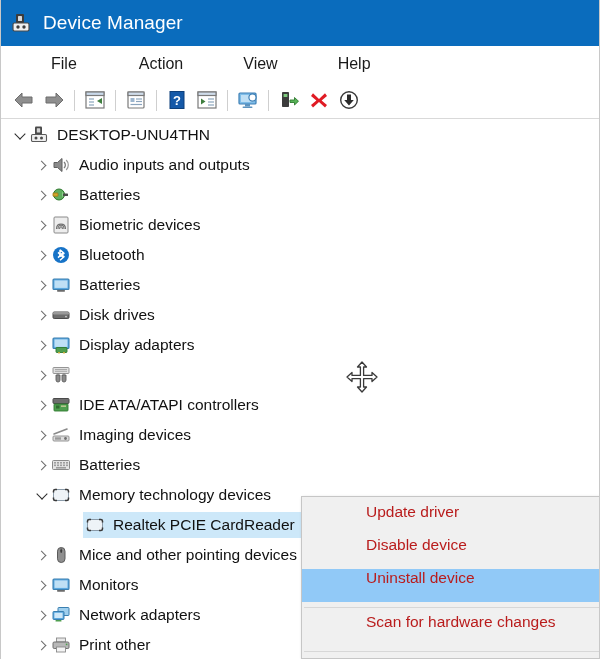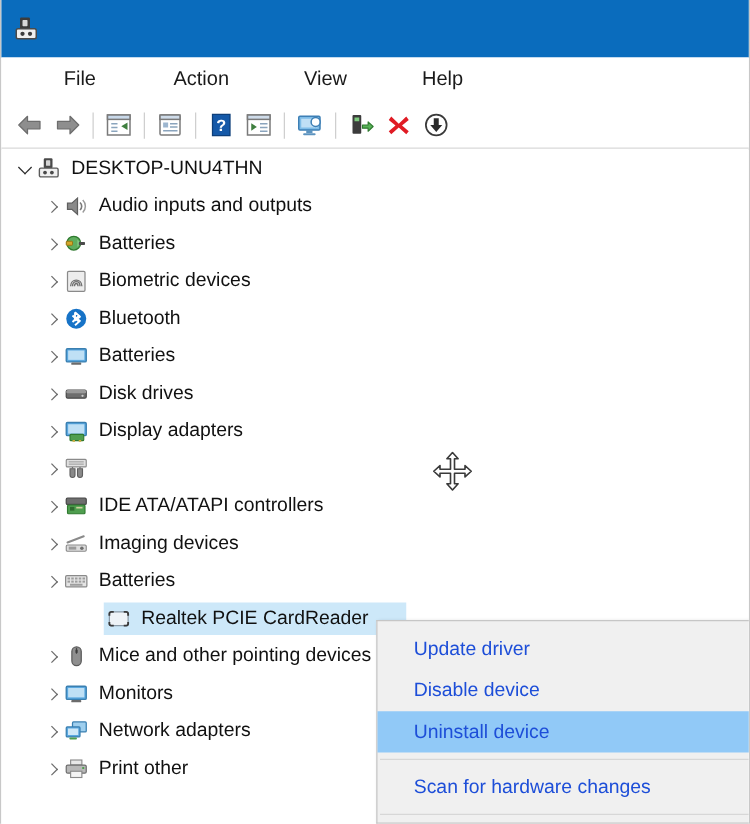--- a/index.html
+++ b/index.html
@@ -185,24 +185,23 @@
     border: 1px solid #c6c6c6;
     border-right: none;
     box-sizing: border-box;
     z-index: 50;
     box-shadow: 1px 1px 3px rgba(0,0,0,0.16);
   }
   .ctx-item {
     position: relative;
     height: 33px;
     display: flex;
-    align-items: center;
-    padding-left: 29px;
+    padding-left: 64px;
     font-size: 15.5px;
-    color: #1d4ed8;
+    color: #b91c1c;
     box-sizing: border-box;
   }
   .ctx-item.highlight {
     background: #91c9f7;
   }
   .ctx-sep {
     height: 1px;
     background: #d7d7d7;
     margin: 5px 2px 5px 2px;
   }
@@ -216,20 +215,21 @@
   <div class="titlebar">
     <span class="title-icon">
       <svg width="22" height="22" viewBox="0 0 22 22">
         <rect x="5" y="2" width="8" height="9" rx="1" fill="#3c3c3c"></rect>
         <rect x="7" y="4" width="4" height="5" rx="0.6" fill="#d9d9d9"></rect>
         <rect x="2" y="11" width="16" height="8" rx="1.4" fill="#efefef" stroke="#4a4a4a" stroke-width="1.2"></rect>
         <circle cx="7" cy="15" r="1.7" fill="#3c3c3c"></circle>
         <circle cx="13" cy="15" r="1.7" fill="#3c3c3c"></circle>
       </svg>
     </span>
+    <span class="title-text">Device Manager</span>
   </div>
 
   <div class="menubar">
     <div class="menubar-item">File</div>
     <div class="menubar-item">Action</div>
     <div class="menubar-item">View</div>
     <div class="menubar-item">Help</div>
   </div>
 
   <div class="toolbar">
@@ -515,20 +515,35 @@
                 <rect x="12" y="9.5" width="2" height="1.6"></rect>
               <rect x="15" y="9.5" width="2" height="1.6"></rect>
               <rect x="5" y="12" width="10" height="1.6"></rect>
             </g>
           </svg>
         </span>
         <span class="rlabel">Batteries</span>
       </div>
     </div>
 
+    <div class="row lvl1">
+      <div class="rowinner">
+        <span class="chev chev-down"></span>
+        <span class="ricon">
+          <svg width="20" height="20" viewBox="0 0 20 20">
+            <rect x="2.5" y="4.5" width="15" height="11" rx="1.6" fill="#eef3f7" stroke="#8a9aa8" stroke-width="1"></rect>
+            <path d="M2.5 7.5 L2.5 6 A1.6 1.6 0 0 1 4.1 4.5 L6 4.5" fill="none" stroke="#3a3a3a" stroke-width="1.5"></path>
+            <path d="M14 4.5 L15.9 4.5 A1.6 1.6 0 0 1 17.5 6 L17.5 7.5" fill="none" stroke="#3a3a3a" stroke-width="1.5"></path>
+            <path d="M2.5 12.5 L2.5 14 A1.6 1.6 0 0 0 4.1 15.5 L6 15.5" fill="none" stroke="#3a3a3a" stroke-width="1.5"></path>
+            <path d="M14 15.5 L15.9 15.5 A1.6 1.6 0 0 0 17.5 14 L17.5 12.5" fill="none" stroke="#3a3a3a" stroke-width="1.5"></path>
+          </svg>
+        </span>
+        <span class="rlabel">Memory technology devices</span>
+      </div>
+    </div>
 
     <div class="row lvl2 selected">
       <div class="selbg"></div>
       <div class="rowinner">
         <span class="ricon">
           <svg width="20" height="20" viewBox="0 0 20 20">
             <rect x="2.5" y="4.5" width="15" height="11" rx="1.6" fill="#eef3f7" stroke="#8a9aa8" stroke-width="1"></rect>
             <path d="M2.5 7.5 L2.5 6 A1.6 1.6 0 0 1 4.1 4.5 L6 4.5" fill="none" stroke="#3a3a3a" stroke-width="1.5"></path>
             <path d="M14 4.5 L15.9 4.5 A1.6 1.6 0 0 1 17.5 6 L17.5 7.5" fill="none" stroke="#3a3a3a" stroke-width="1.5"></path>
             <path d="M2.5 12.5 L2.5 14 A1.6 1.6 0 0 0 4.1 15.5 L6 15.5" fill="none" stroke="#3a3a3a" stroke-width="1.5"></path>

